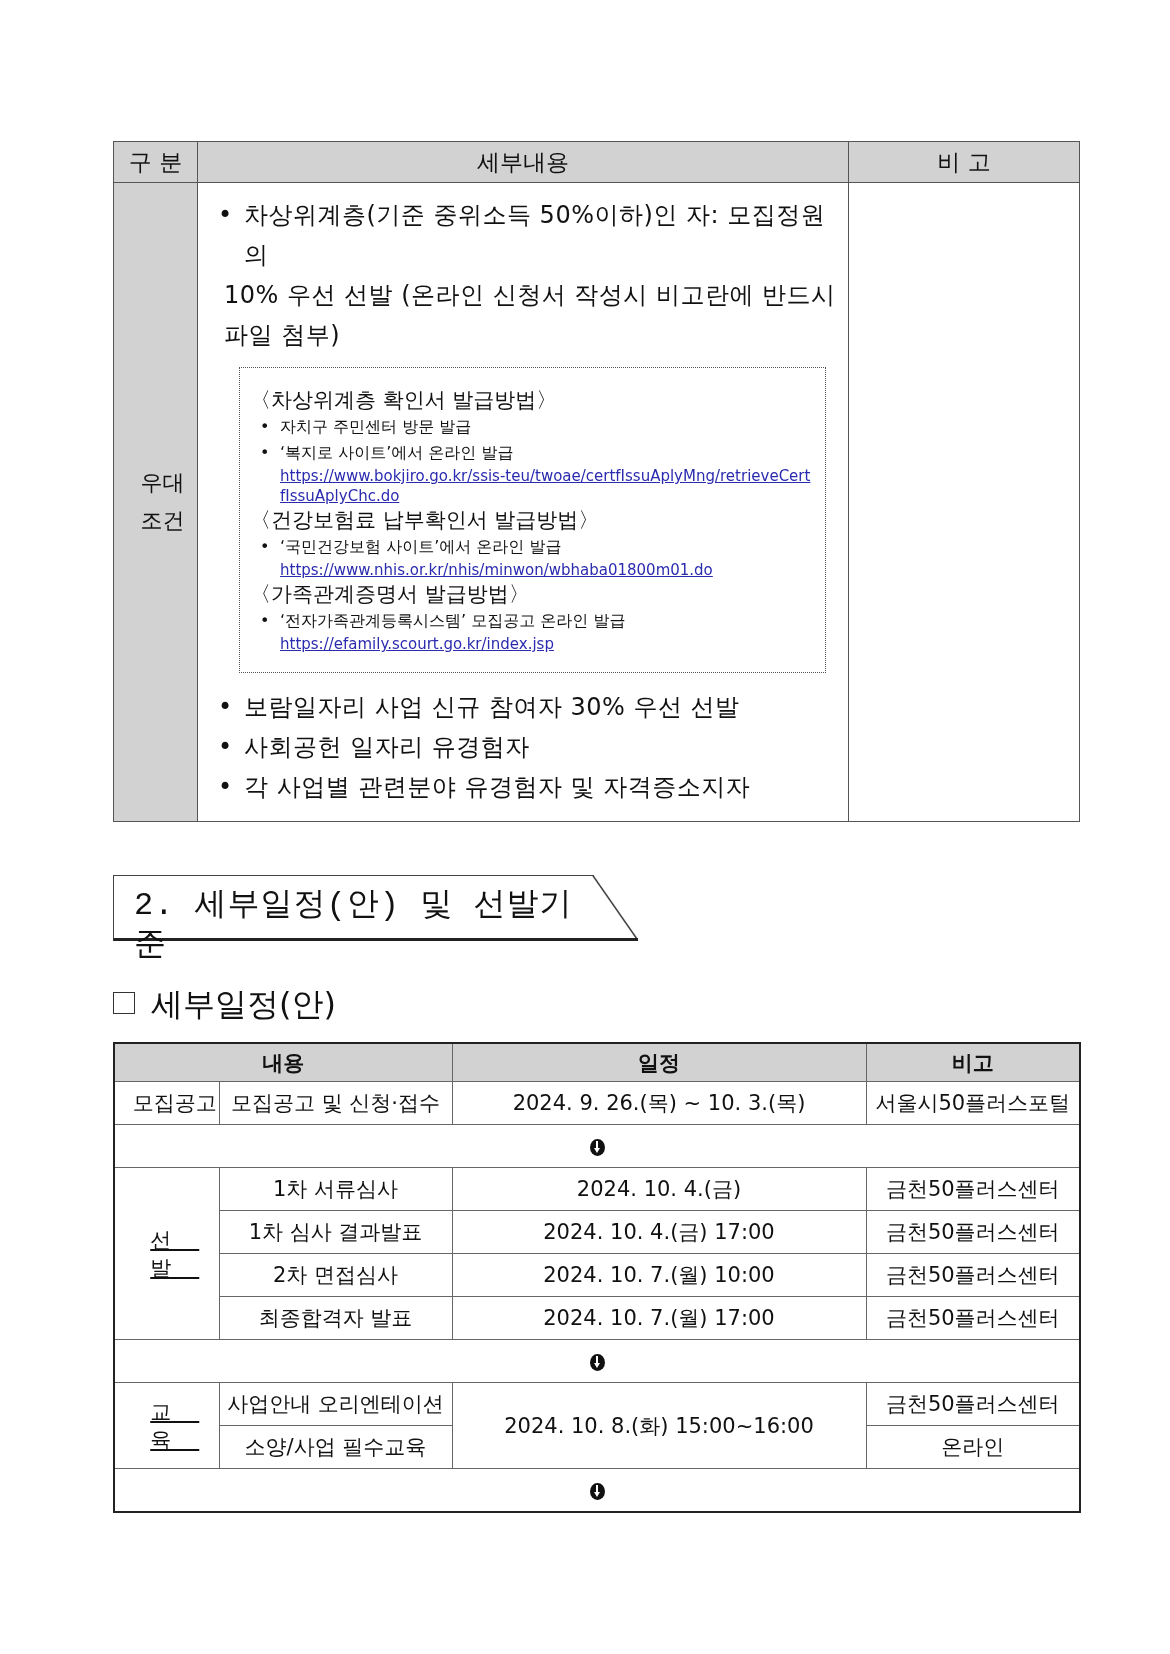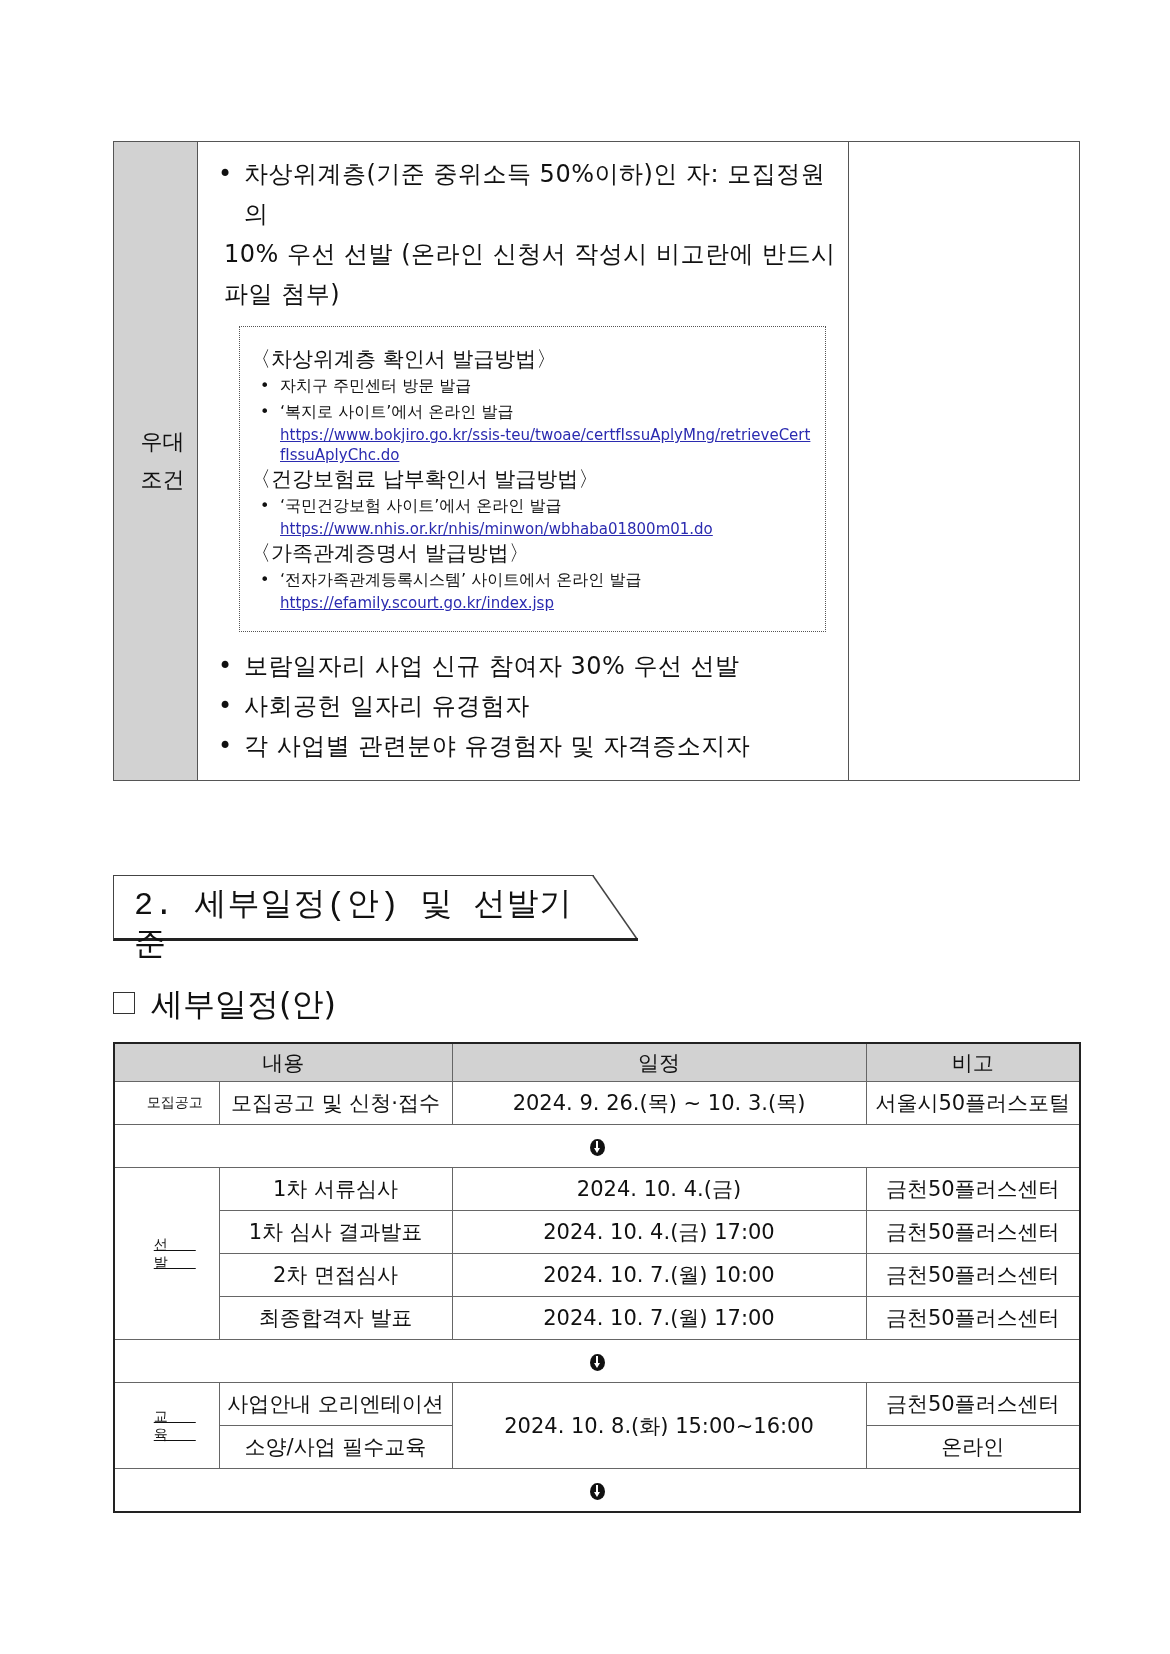--- a/index.html
+++ b/index.html
@@ -29,38 +29,43 @@
              border-top:1.5px solid #444; border-left:1.5px solid #444; border-bottom:3px solid #222; }
   .sec-title { position:absolute; left:20px; top:10px; font-size:32px; line-height:40px; letter-spacing:1px;font-family:Liberation Mono, monospace; }
   .sec-slant { position:absolute; left:590px; top:875px; }
 
   .sub-title { position:absolute; left:113px; top:982px; font-size:32px; line-height:44px; }
   .sub-title .box { display:inline-block; width:20px; height:20px; border:1.5px solid #333; margin-right:16px; vertical-align:middle; position:relative; top:-3px; }
 
   
   table.t2 { position:absolute; left:113px; top:1042px; width:966px; border-collapse:collapse; table-layout:fixed; border:2.5px solid #222; }
   table.t2 td, table.t2 th { border:1.5px solid #666; padding:0; text-align:center; font-size:21px; height:42px; }
-  table.t2 th { background:#d2d2d2; font-weight:normal; height:37px; }
-  table.t2 td.cat { font-size:14px;padding-left:16px; }
+  table.t2 th { background:#d2d2d2; font-weight:bold; height:37px; }
+  table.t2 td.cat { font-size:21px;padding-left:16px; }
   table.t2 td.arrow { height:42px; }
   .arrow-icon { display:inline-block; width:15px; height:17px; background:#111; border-radius:50%; position:relative; vertical-align:middle; }
   .arrow-icon::before { content:""; position:absolute; left:6.5px; top:2px; width:2px; height:9px; background:#fff; }
   .arrow-icon::after { content:""; position:absolute; left:4px; top:9px; width:0; height:0; border-left:3.5px solid transparent; border-right:3.5px solid transparent; border-top:5px solid #fff; }
   .spaced { letter-spacing:28px;text-decoration:underline; }
 </style>
 </head>
 <body>
 
 <table class="t1">
   <colgroup>
       <col style="width:84px">
       <col style="width:651px">
       <col style="width:231px">
     </colgroup>
   <tbody>
+      <tr>
+    <th>구 분</th>
+    <th>세부내용</th>
+    <th>비 고</th>
+  </tr>
   <tr style="height:626px">
     <td class="gubun">
       <div>우대</div>
       <div>조건</div>
     </td>
     <td class="content">
       <div class="bullet-lg">
         <span class="dot">•</span>
         <span>차상위계층(기준 중위소득 50%이하)인 자: 모집정원의</span>
       </div>
@@ -71,21 +76,21 @@
         <div class="ib-title">〈차상위계층 확인서 발급방법〉</div>
         <div class="ib-item"><span class="dot">•</span><span>자치구 주민센터 방문 발급</span></div>
         <div class="ib-item"><span class="dot">•</span><span>‘복지로 사이트’에서 온라인 발급</span></div>
         <div class="ib-link">https://www.bokjiro.go.kr/ssis-teu/twoae/certfIssuAplyMng/retrieveCertfIssuAplyChc.do</div>
 
         <div class="ib-title">〈건강보험료 납부확인서 발급방법〉</div>
         <div class="ib-item"><span class="dot">•</span><span>‘국민건강보험 사이트’에서 온라인 발급</span></div>
         <div class="ib-link">https://www.nhis.or.kr/nhis/minwon/wbhaba01800m01.do</div>
 
         <div class="ib-title">〈가족관계증명서 발급방법〉</div>
-        <div class="ib-item"><span class="dot">•</span><span>‘전자가족관계등록시스템’ 사이트에서 온라인 발급</span></div>
+        <div class="ib-item"><span class="dot">•</span><span>‘전자가족관계등록시스템’ 모집공고 온라인 발급</span></div>
         <div class="ib-link">https://efamily.scourt.go.kr/index.jsp</div>
       </div>
 
       <div class="bullet-lg">
         <span class="dot">•</span>
         <span>보람일자리 사업 신규 참여자 30% 우선 선발</span>
       </div>
       <div class="bullet-lg">
         <span class="dot">•</span>
         <span>사회공헌 일자리 유경험자</span>

